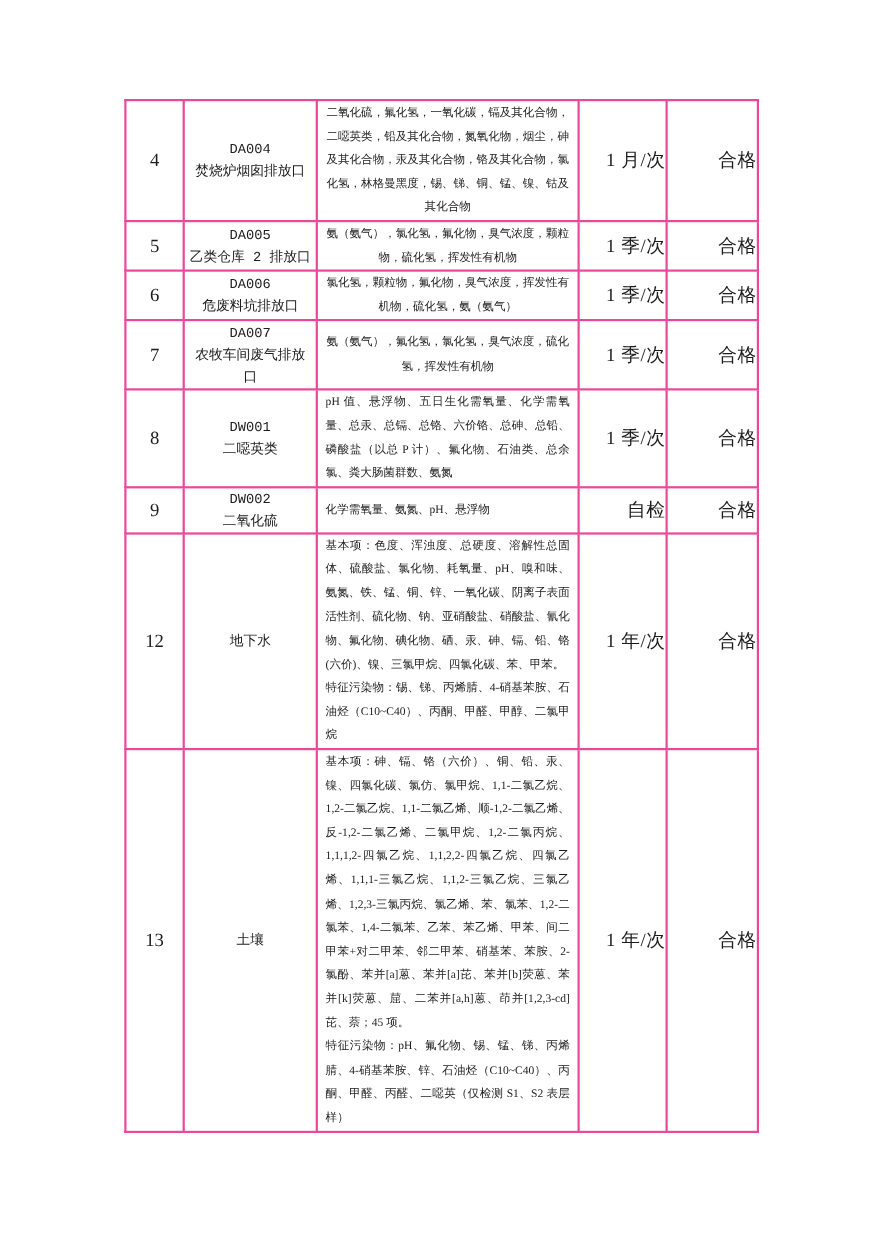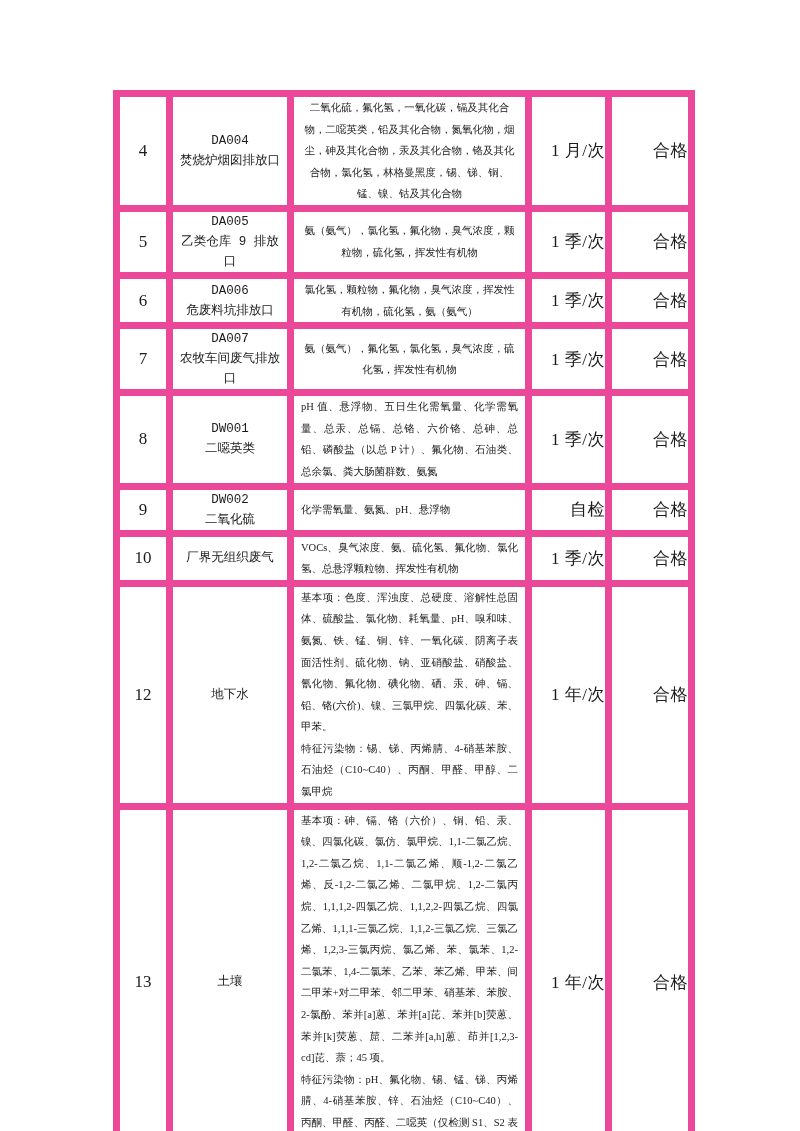--- a/index.html
+++ b/index.html
@@ -12,21 +12,21 @@
   }
   .page { position: absolute; inset: 0; background: #ffffff; }
   table.monitor {
     position: absolute;
     left: 113px; top: 90px;
     width: 575px;
     border-collapse: collapse;
     table-layout: fixed;
   }
   table.monitor td {
-    border: 7px solid #ec4899;
+    border: 2px solid #ec4899;
     vertical-align: middle;
     overflow: hidden;
   }
   td.c-no {
     text-align: center;
     font-size: 17px;
     font-family: "Liberation Serif", "DejaVu Serif", serif;
   }
   td.c-outlet {
     text-align: center;
@@ -80,21 +80,21 @@
         <td class="c-items ctr">
           <div>二氧化硫，氟化氢，一氧化碳，镉及其化合物，二噁英类，铅及其化合物，氮氧化物，烟尘，砷及其化合物，汞及其化合物，铬及其化合物，氯化氢，林格曼黑度，锡、锑、铜、锰、镍、钴及其化合物</div>
         </td>
         <td class="c-freq">1 月/次</td>
         <td class="c-result">合格</td>
       </tr>
       <tr class="r5">
         <td class="c-no">5</td>
         <td class="c-outlet">
           <div>DA005</div>
-          <div>乙类仓库 9 排放口</div>
+          <div>乙类仓库 2 排放口</div>
         </td>
         <td class="c-items ctr">
           <div>氨（氨气），氯化氢，氟化物，臭气浓度，颗粒物，硫化氢，挥发性有机物</div>
         </td>
         <td class="c-freq">1 季/次</td>
         <td class="c-result">合格</td>
       </tr>
       <tr class="r6">
         <td class="c-no">6</td>
         <td class="c-outlet">
@@ -136,32 +136,20 @@
         <td class="c-outlet">
           <div>DW002</div>
           <div>二氧化硫</div>
         </td>
         <td class="c-items">
           <div>化学需氧量、氨氮、pH、悬浮物</div>
         </td>
         <td class="c-freq">自检</td>
         <td class="c-result">合格</td>
       </tr>
-      <tr class="r10">
-        <td class="c-no">10</td>
-        <td class="c-outlet">
-          <div></div>
-          <div>厂界无组织废气</div>
-        </td>
-        <td class="c-items">
-          <div>VOCs、臭气浓度、氨、硫化氢、氟化物、氯化氢、总悬浮颗粒物、挥发性有机物</div>
-        </td>
-        <td class="c-freq">1 季/次</td>
-        <td class="c-result">合格</td>
-      </tr>
       <tr class="r12">
         <td class="c-no">12</td>
         <td class="c-outlet">
           <div></div>
           <div>地下水</div>
         </td>
         <td class="c-items">
           <div>基本项：色度、浑浊度、总硬度、溶解性总固体、硫酸盐、氯化物、耗氧量、pH、嗅和味、氨氮、铁、锰、铜、锌、一氧化碳、阴离子表面活性剂、硫化物、钠、亚硝酸盐、硝酸盐、氰化物、氟化物、碘化物、硒、汞、砷、镉、铅、铬(六价)、镍、三氯甲烷、四氯化碳、苯、甲苯。</div>
           <div>特征污染物：锡、锑、丙烯腈、4-硝基苯胺、石油烃（C10~C40）、丙酮、甲醛、甲醇、二氯甲烷</div>
         </td>

